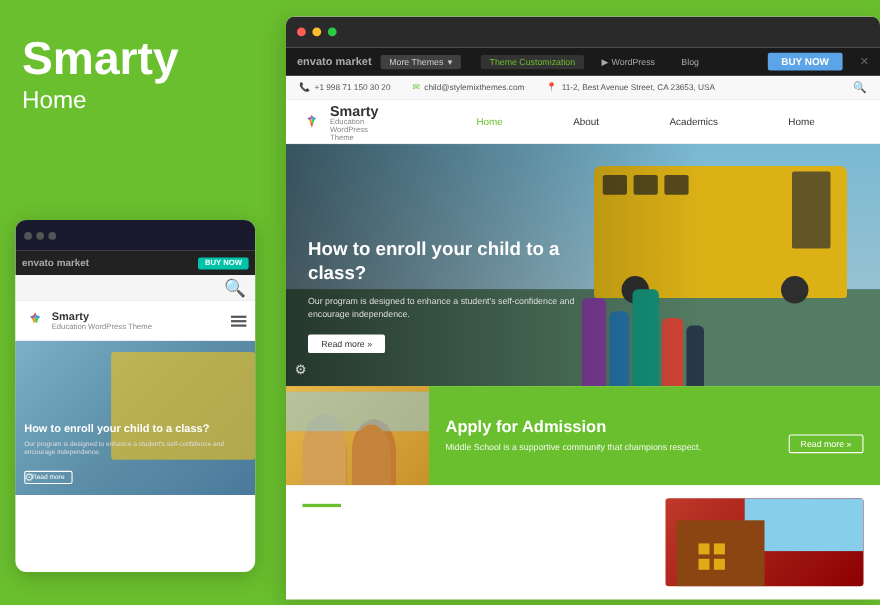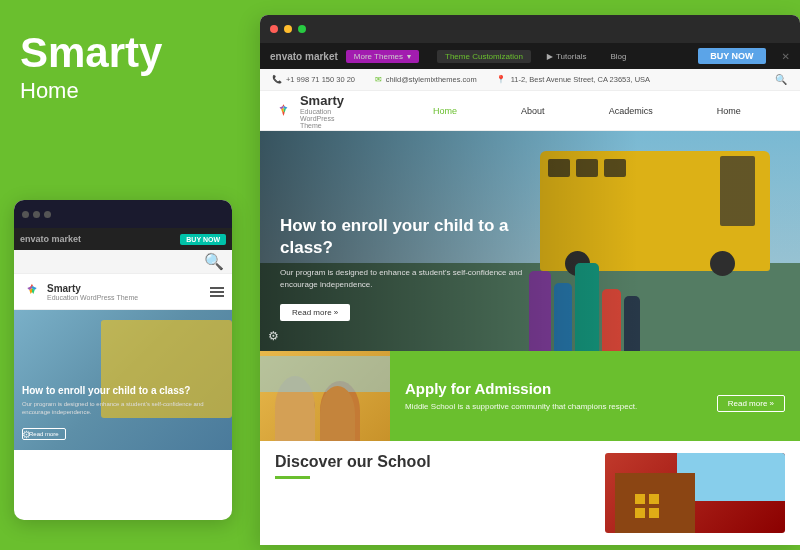--- a/index.html
+++ b/index.html
@@ -258,21 +258,21 @@
       gap: 8px;
     }
 
     .envato-logo {
       color: #aaa;
       font-size: 10px;
       font-weight: bold;
     }
 
     .envato-more-themes {
-      background: #a21caf;
+      background: #404040;
       color: #ccc;
       font-size: 8px;
       padding: 2px 8px;
       border-radius: 2px;
       display: flex;
       align-items: center;
       gap: 4px;
     }
 
     .theme-customization-btn {
@@ -685,21 +685,21 @@
 
   <div class="desktop-envato-bar">
     <span class="envato-logo">envato market</span>
     <span class="envato-more-themes">
       <span>More Themes</span>
       <span>▾</span>
     </span>
     <span class="theme-customization-btn">Theme Customization</span>
     <span class="tutorials-btn">
       <span>▶</span>
-      <span>Tutorials</span>
+      <span>WordPress</span>
     </span>
     <span class="blog-btn">Blog</span>
     <span class="buy-now-btn">BUY NOW</span>
     <span class="close-x">✕</span>
   </div>
 
   <div class="contact-bar">
     <div class="contact-item">
       <span class="contact-icon">📞</span>
       <span>+1 998 71 150 30 20</span>
@@ -791,21 +791,20 @@
           <div class="admission-title">Apply for Admission</div>
           <div class="admission-desc">Middle School is a supportive community that champions respect.</div>
         </div>
         <button class="admission-btn">Read more »</button>
       </div>
     </div>
   </div>
 
   <div class="discover-section">
     <div>
-      <div class="discover-title">Discover our School</div>
       <div class="discover-line"></div>
     </div>
     <div class="discover-img">
       <div class="sky-bg"></div>
       <div class="building-shape">
         <div class="building-windows">
           <div class="b-window"></div>
           <div class="b-window"></div>
           <div class="b-window"></div>
           <div class="b-window"></div>

